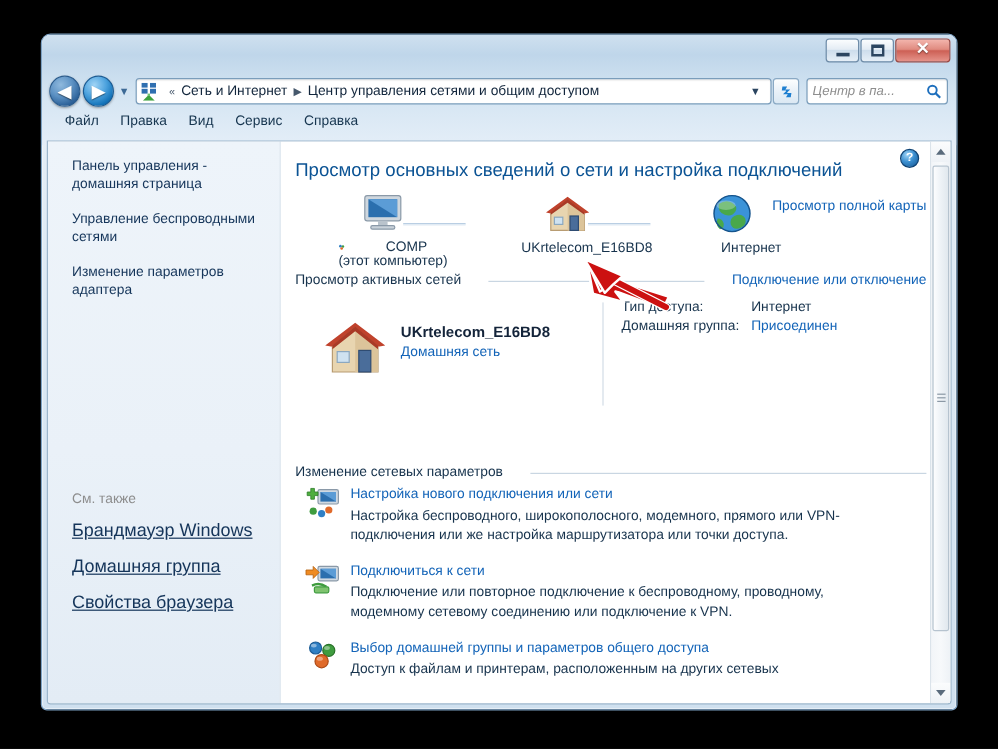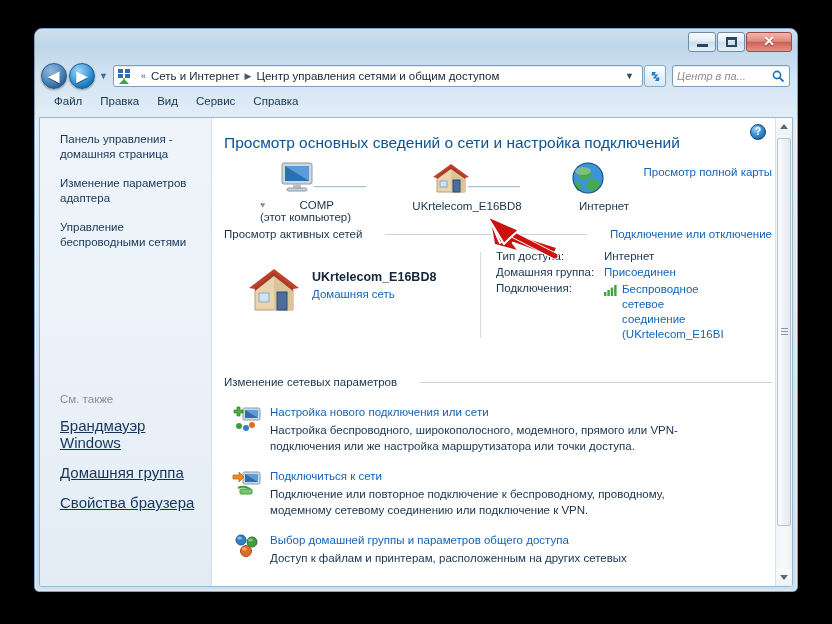--- a/index.html
+++ b/index.html
@@ -105,21 +105,21 @@
 
   
   #body {
     position:absolute; left:4px; top:88px; right:4px; bottom:4px;
     background:#ffffff;
     border:1px solid #9cb6cc;
     border-radius:0 0 3px 3px;
     display:flex; overflow:hidden;
   }
   #sidebar {
-    width:172px; flex:none; position:relative;
+    width:194px; flex:none; position:relative;
     background: linear-gradient(180deg,#eef4fa 0%, #eaf1f8 55%, #e3ecf5 100%);
     border-right:1px solid #d3dfea;
     padding:14px 10px 0 20px;
   }
   .sidelink { font-size:11.5px; color:#15355a; line-height:15px; margin-bottom:14px; cursor:pointer; }
   #seealso { position:absolute; left:20px; bottom:62px; right:10px; }
   #seealso-title { font-size:11.5px; color:#8d8d8d; margin-bottom:12px; }
   .seelink { font-size:15px; color:#15355a; margin-bottom:13px; cursor:pointer;text-decoration:underline; }
 
   
@@ -266,22 +266,22 @@
     <span class="menuitem">Правка</span>
     <span class="menuitem">Вид</span>
     <span class="menuitem">Сервис</span>
     <span class="menuitem">Справка</span>
   </div>
 
   <div id="body">
 
     <div id="sidebar">
       <div class="sidelink">Панель управления - домашняя страница</div>
+      <div class="sidelink">Управление беспроводными сетями</div>
       <div class="sidelink">Изменение параметров адаптера</div>
-      <div class="sidelink">Управление беспроводными сетями</div>
 
       <div id="seealso">
         <div id="seealso-title">См. также</div>
         <div class="seelink">Брандмауэр Windows</div>
         <div class="seelink">Домашняя группа</div>
         <div class="seelink">Свойства браузера</div>
       </div>
     </div>
 
     <div id="content">
@@ -363,36 +363,24 @@
 
         <div id="detail">
           <div class="drow">
             <span class="dlabel">Тип доступа:</span>
             <span class="dval">Интернет</span>
           </div>
           <div class="drow">
             <span class="dlabel">Домашняя группа:</span>
             <span class="dval link">Присоединен</span>
           </div>
-          <div class="drow">
-            <span class="dlabel">Подключения:</span>
-            <span style="display:flex; gap:4px;">
-              <svg width="14" height="12" viewBox="0 0 14 12" style="flex:none; margin-top:2px;">
-                <rect x="0" y="8" width="2.4" height="4" fill="#3fa33f"></rect>
-                <rect x="3.4" y="6" width="2.4" height="6" fill="#3fa33f"></rect>
-                <rect x="6.8" y="3.5" width="2.4" height="8.5" fill="#3fa33f"></rect>
-                <rect x="10.2" y="1" width="2.4" height="11" fill="#3fa33f"></rect>
-              </svg>
-              <span class="dconn">Беспроводное сетевое соединение (UKrtelecom_E16BI</span>
-            </span>
-          </div>
-        </div>
-      </div>
-
-      <div class="sechead" style="top:258px;">
+        </div>
+      </div>
+
+      <div class="sechead" style="top:270px;">
         <span class="txt">Изменение сетевых параметров</span>
         <span class="rule"></span>
       </div>
 
       <div id="settings">
 
         <div class="setitem">
           <svg width="30" height="26" viewBox="0 0 30 26" style="position:absolute; left:8px; top:0;">
             <rect x="11" y="2" width="17" height="12" rx="1.5" fill="#cfd9e2" stroke="#8a99a8"></rect>
             <rect x="13" y="4" width="13" height="8" fill="#2b6fae"></rect>

